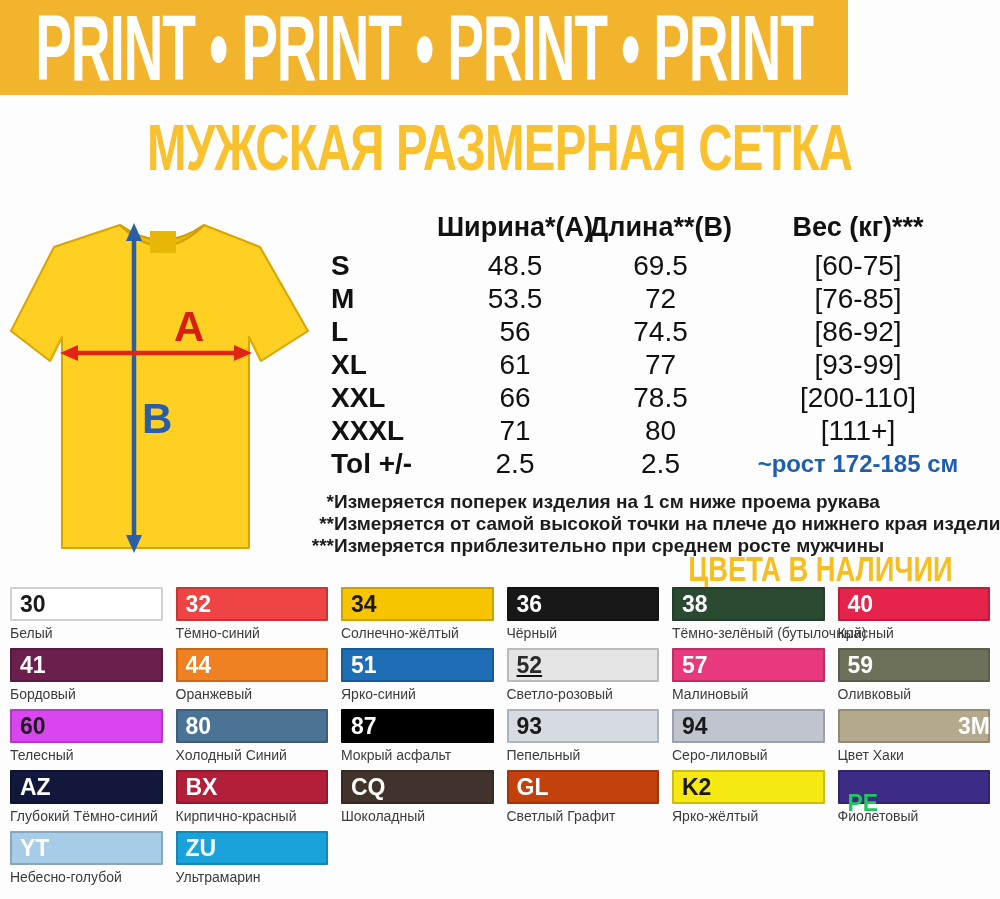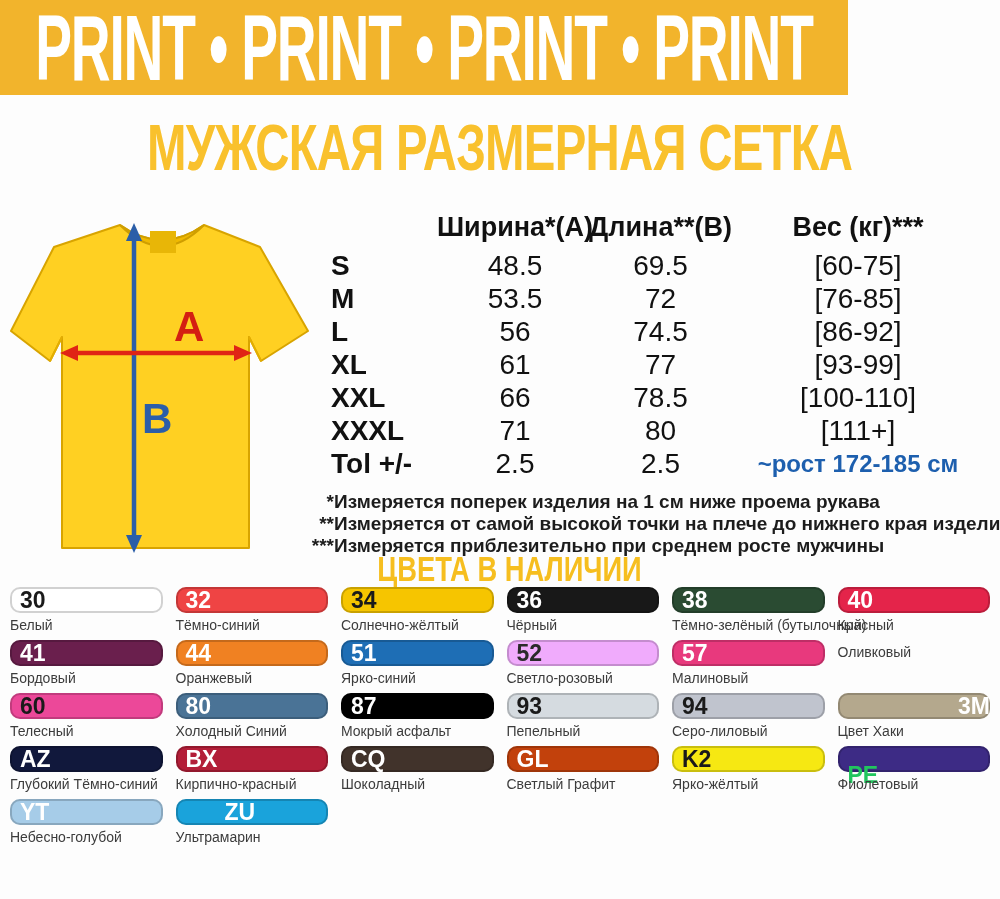--- a/index.html
+++ b/index.html
@@ -45,33 +45,33 @@
   
   .footnotes {
     position:absolute; left:300px; top:491px; width:700px;
     font-size:19px; font-weight:bold; color:#1c1c1c; line-height:22px;
   }
   .fline { display:flex; }
   .fline .stars { width:34px; text-align:right; flex:0 0 auto; }
   .fline .ftext { white-space:nowrap; }
   
   .colors-heading {
-    position:absolute; left:340px; top:551px; width:650px; text-align:left;
+    position:absolute; left:340px; top:551px; width:650px; text-align:right;
     color:#f6be1f; font-weight:bold; font-size:35px; line-height:1;
   }
   .colors-heading span { display:inline-block; transform:scaleX(0.78); transform-origin:center; white-space:nowrap; }
   
   .color-grid {
     position:absolute; left:10px; top:587px; width:980px;
     display:grid; grid-template-columns:repeat(6,1fr); column-gap:13px; row-gap:7px;
   }
   .ccell { min-width:0; }
   .swatch {
-    height:26px; display:flex; align-items:center;
-    box-shadow:inset 0 0 0 2px rgba(0,0,0,0.18); border-radius:10px;
+    height:34px; display:flex; align-items:center;
+    box-shadow:inset 0 0 0 2px rgba(0,0,0,0.18); border-radius:1px;
   }
   .swatch .code { font-weight:bold; font-size:23px; padding-left:10px; line-height:1; }
   .cname { font-size:14px; color:#3c3c3c; margin-top:4px; white-space:nowrap; overflow:visible; }
 </style>
 </head>
 <body>
 
 <div class="page">
 
   <div class="banner">
@@ -143,21 +143,21 @@
           <div class="c size">XL</div>
           <div class="c width">61</div>
           <div class="c length">77</div>
           <div class="c weight">[93-99]</div>
         </div>
       
         <div class="trow">
           <div class="c size">XXL</div>
           <div class="c width">66</div>
           <div class="c length">78.5</div>
-          <div class="c weight">[100-110]</div>
+          <div class="c weight">[200-110]</div>
         </div>
       
         <div class="trow">
           <div class="c size">XXXL</div>
           <div class="c width">71</div>
           <div class="c length">80</div>
           <div class="c weight">[111+]</div>
         </div>
       
         <div class="trow">
@@ -251,39 +251,42 @@
 
 
       <div class="ccell">
         <div class="swatch" style="background-color: rgb(30, 110, 181);">
           <span class="code" style="color: rgb(255, 255, 255);">51</span>
         </div>
         <div class="cname">Ярко-синий</div>
       </div>
 
       <div class="ccell">
-        <div class="swatch" style="background-color: #f0abfc;">
+        <div class="swatch" style="background-color: #e5e5e5; text-decoration: underline;">
           <span class="code" style="color: rgb(42, 42, 42);">52</span>
         </div>
         <div class="cname">Светло-розовый</div>
       </div>
 
       <div class="ccell">
         <div class="swatch" style="background-color: rgb(232, 57, 125);">
           <span class="code" style="color: rgb(255, 255, 255);">57</span>
         </div>
         <div class="cname">Малиновый</div>
       </div>
 
       <div class="ccell">
+        <div class="swatch" style="background-color: rgb(110, 113, 89);">
+          <span class="code" style="color: rgb(255, 255, 255);">59</span>
+        </div>
         <div class="cname">Оливковый</div>
       </div>
 
       <div class="ccell">
-        <div class="swatch" style="background-color: #ec4899;">
+        <div class="swatch" style="background-color: #d946ef;">
           <span class="code" style="color: rgb(26, 26, 26);">60</span>
         </div>
         <div class="cname">Телесный</div>
       </div>
 
       <div class="ccell">
         <div class="swatch" style="background-color: rgb(74, 115, 150);">
           <span class="code" style="color: rgb(255, 255, 255);">80</span>
         </div>
         <div class="cname">Холодный Синий</div>
@@ -360,20 +363,20 @@
       </div>
 
       <div class="ccell">
         <div class="swatch" style="background-color: rgb(166, 204, 232);">
           <span class="code" style="color: rgb(255, 255, 255);">YT</span>
         </div>
         <div class="cname">Небесно-голубой</div>
       </div>
 
       <div class="ccell">
-        <div class="swatch" style="background-color: rgb(26, 163, 219); padding-left: 39px;">
+        <div class="swatch" style="background-color: rgb(26, 163, 219);">
           <span class="code" style="color: rgb(255, 255, 255);">ZU</span>
         </div>
         <div class="cname">Ультрамарин</div>
       </div>
     </div>
 
 </div>
 
 </body></html>

